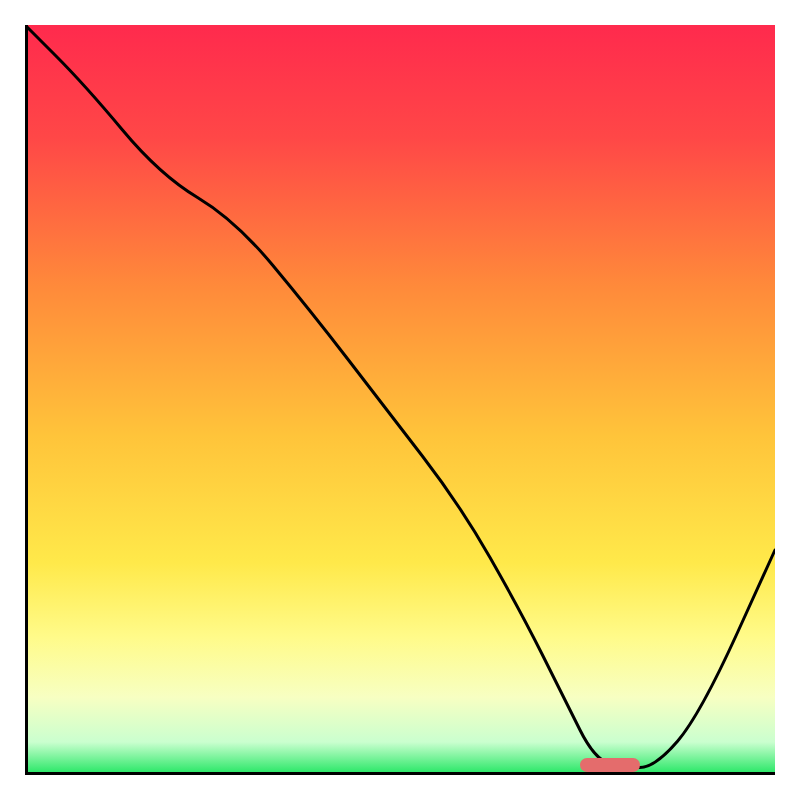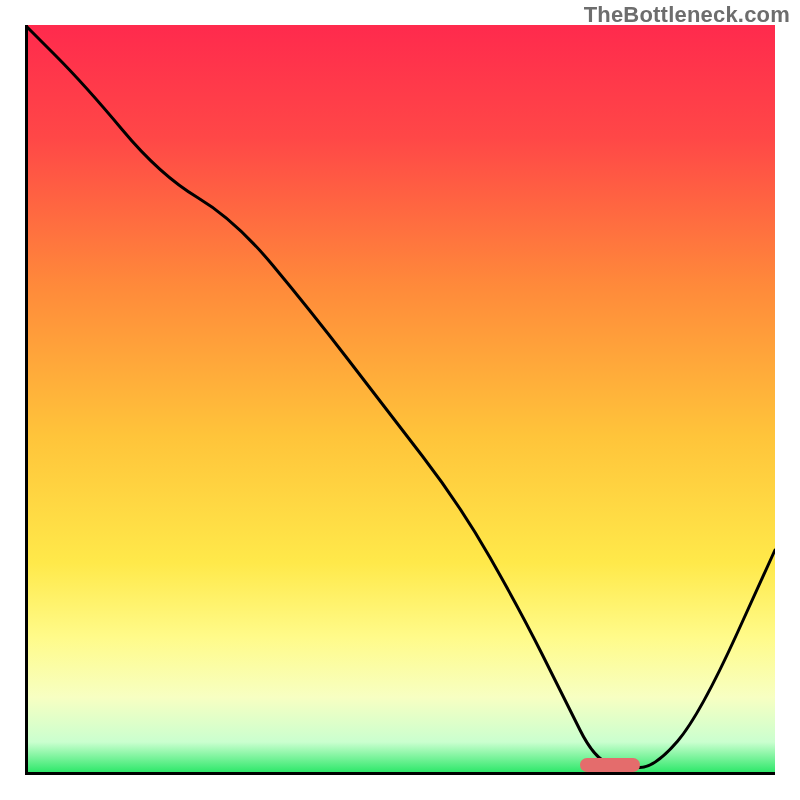--- a/index.html
+++ b/index.html
@@ -73,21 +73,20 @@
     height: 14px;
     border-radius: 7px;
     background: #e46c6c;
     z-index: 18;
   }
 </style>
 </head>
 <body>
 <div class="wrap">
 
-  <div class="watermark">TheBottleneck.com</div>
 
   <div class="plot">
 
     <svg class="overlay" viewBox="0 0 750 750" preserveAspectRatio="none">
       <defs>
         <linearGradient id="bg-grad" x1="0" y1="0" x2="0" y2="1">
         <stop offset="0%" stop-color="#ff2a4d"></stop>
             <stop offset="15%" stop-color="#ff4747"></stop>
             <stop offset="35%" stop-color="#ff8a3a"></stop>
             <stop offset="55%" stop-color="#ffc43a"></stop>

